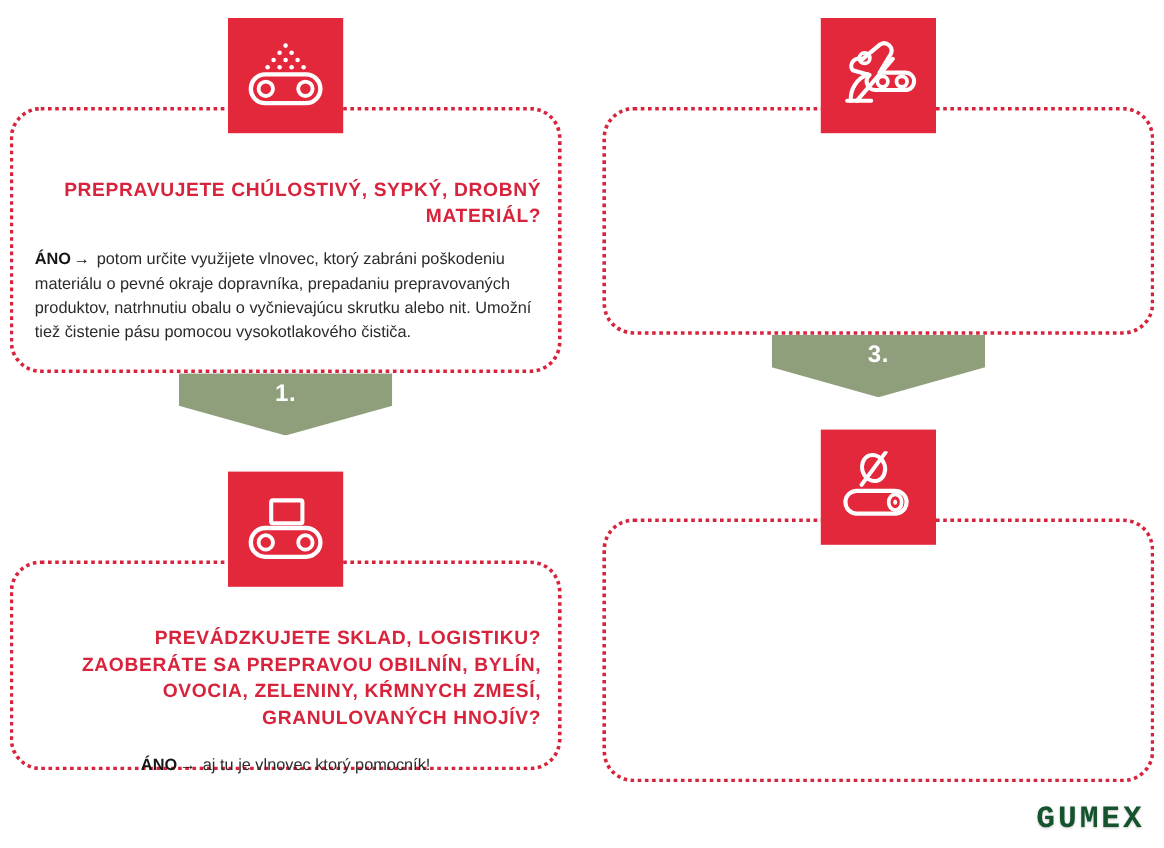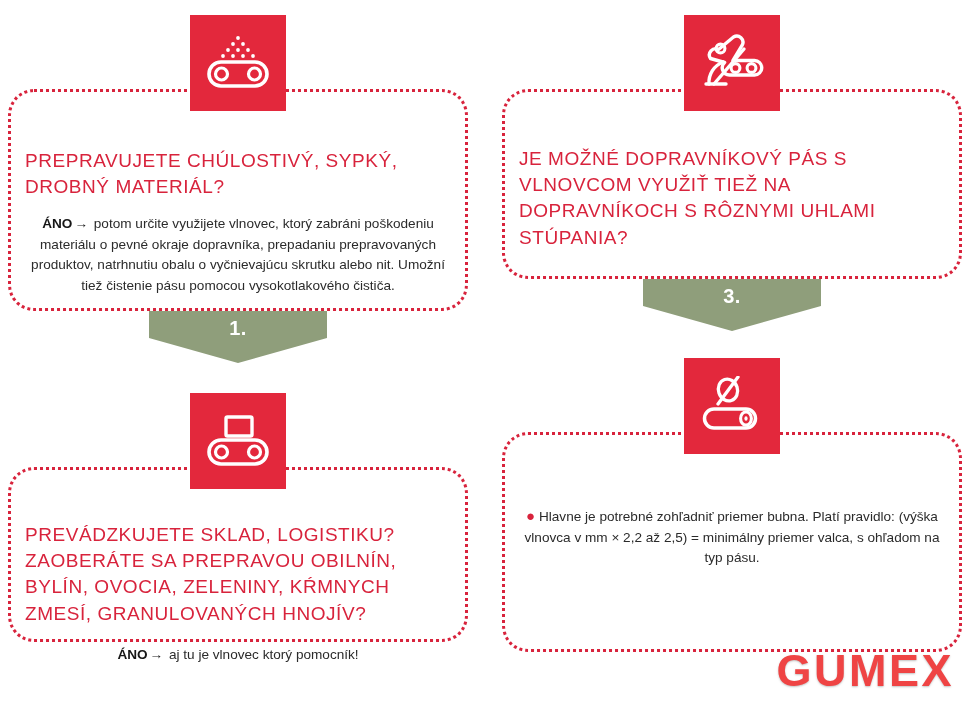--- a/index.html
+++ b/index.html
@@ -56,35 +56,34 @@
     border-radius: 26px;
     z-index: 2;
     display: flex;
     flex-direction: column;
     align-items: center;
     justify-content: flex-start;
   }
 
   .card-title {
     color: #D8233C;
-    font-weight: normal;
-    font-size: 19px;
+    font-weight: bold;
+    font-size: 16px;
     line-height: 1.38;
     letter-spacing: 0.55px;
-    text-align: left;
+    text-align: right;
     text-transform: uppercase;
     margin: 0;
     padding: 0 14px;
   }
 
   .card-body {
     color: #2b2b2b;
     font-size: 13.6px;
     line-height: 1.5;
-    text-align: center;
     margin: 0;
     padding: 0 18px;
   }
   .card-body .yes {
     font-weight: bold;
     color: #161616;
   }
   .card-body .arrow {
     font-weight: bold;
     color: #161616;
@@ -129,27 +128,28 @@
     padding-top: 6px;
     box-sizing: border-box;
     letter-spacing: 0.5px;
   }
 
   
   #gumex-logo {
     position: absolute;
     right: 16px;
     bottom: 10px;
-    font-size: 45px;
+    font-size: 26px;
     font-weight: bold;
     letter-spacing: 2.5px;
-    color: #ef4444;
+    color: #14532d;
     text-shadow: 0 1px 2px rgba(120,120,120,0.45);
     z-index: 6;
     user-select: none;
+    font-family: Liberation Mono, monospace;
   }
 
   
   #block-1 { left: 8px;   top: 15px;  width: 460px; }
   #block-1 .card      { width: 460px; height: 222px; padding-top: 56px; }
   #block-1 .chevron   { top: 296px; }
 
   #block-3 { left: 502px; top: 15px;  width: 460px; }
   #block-3 .card      { width: 460px; height: 190px; padding-top: 54px; }
   #block-3 .chevron   { top: 264px; }
@@ -220,21 +220,20 @@
                    L29.5 42.0 A 7.2 7.2 0 0 1 24.6 29.5
                    L10.5 25.5 A 6.2 6.2 0 0 1 18.5 16.5 Z"></path>
         </g>
         <circle cx="20.5" cy="15.5" r="4.4" fill="none" stroke="#ffffff" stroke-width="3.1"></circle>
         <circle cx="35.5" cy="35" r="4.4" fill="none" stroke="#ffffff" stroke-width="3.1"></circle>
         <circle cx="51.5" cy="35" r="4.4" fill="none" stroke="#ffffff" stroke-width="3.1"></circle>
       </svg>
     </div>
 
     <div class="card">
-      <h2 class="card-title">JE MOŽNÉ DOPRAVNÍKOVÝ PÁS S VLNOVCOM VYUŽIŤ TIEŽ NA DOPRAVNÍKOCH S RÔZNYMI UHLAMI STÚPANIA?</h2>
     </div>
 
     <div class="chevron">
       <span>3.</span>
     </div>
   </div>
 
   <div class="block" id="block-2">
 
     <div class="icon-tile">
@@ -266,24 +265,20 @@
         </g>
         <path d="M14 33 L46 33 A 9.5 9.5 0 0 1 46 52 L14 52
                  A 9.5 9.5 0 0 1 14 33 Z" fill="none" stroke="#ffffff" stroke-width="3.5" stroke-linejoin="round"></path>
         <ellipse cx="46" cy="42.5" rx="5.4" ry="6.6" fill="none" stroke="#ffffff" stroke-width="3.1"></ellipse>
         <ellipse cx="46" cy="42.5" rx="1.6" ry="2.2" fill="#ffffff"></ellipse>
       </svg>
     </div>
 
     <div class="card">
       <ul class="bullet-list">
-        <li>
-          <span class="bullet-dot">●</span>
-          <span>Hlavne je potrebné zohľadniť priemer bubna. Platí pravidlo: (výška vlnovca v mm × 2,2 až 2,5) = minimálny priemer valca, s ohľadom na typ pásu.</span>
-        </li>
       </ul>
     </div>
 
   </div>
 
   <div id="gumex-logo">GUMEX</div>
 
 </div>
 
 </body></html>

